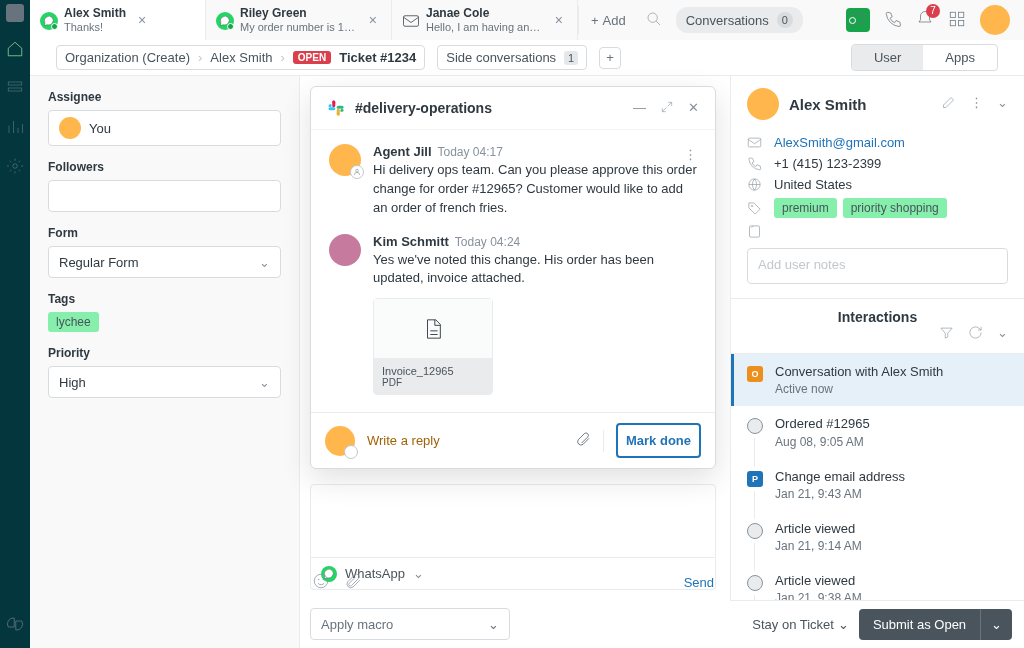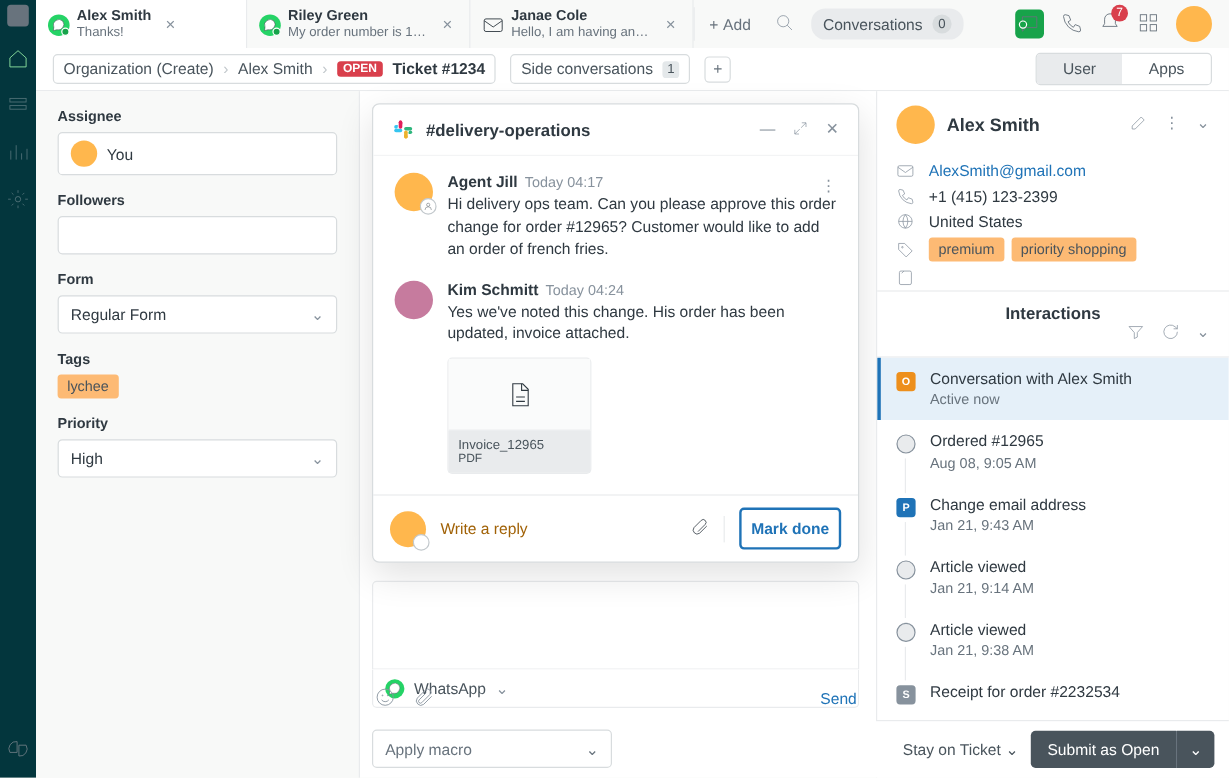--- a/index.html
+++ b/index.html
@@ -32,38 +32,38 @@
 .tr-icons { display:flex;align-items:center;gap:14px;margin-left:auto;padding:0 14px;color:#68737d;}
 .tr-icons svg{width:18px;height:18px;}
 .bell{position:relative;}
 .bell .nbadge{position:absolute;top:-6px;right:-6px;background:#d93f4c;color:#fff;border-radius:8px;font-size:10px;min-width:14px;height:14px;display:flex;align-items:center;justify-content:center;}
 .avatar-sm{width:30px;height:30px;border-radius:50%;background:#ffb74d;}
 .sq-green{background:#17a34a;border-radius:4px;padding:3px;display:flex;}
 .sq-green .dot2{position:absolute;background:#16a34a;width:7px;height:7px;border-radius:50%;border:1.5px solid #fff;bottom:8px;}
 .sq-green{position:relative;}
 
 
-.crumb { position:absolute; left:30px; right:0; top:40px; height:36px; background:#fff; border-bottom:1px solid #e9ebed;display:flex;align-items:center;padding:0 14px;gap:12px;}
+.crumb { position:absolute; left:30px; right:0; top:40px; height:36px; background:#fff; border-bottom:1px solid #e9ebed;display:flex;align-items:center;padding:0 26px;gap:12px;}
 .crumb-box{border:1px solid #d8dcde;border-radius:4px;padding:4px 8px;display:flex;align-items:center;gap:8px;font-size:13px;color:#49545c;}
 .openb{background:#d93f4c;color:#fff;font-size:10px;font-weight:700;padding:1px 5px;border-radius:3px;}
 .tickno{font-weight:600;color:#2f3941;}
 .badge1{background:#e4e8ea;border-radius:3px;font-size:11px;min-width:14px;height:14px;display:inline-flex;align-items:center;justify-content:center;}
 .plus{border:1px solid #d8dcde;width:22px;height:22px;border-radius:4px;display:flex;align-items:center;justify-content:center;color:#68737d;}
 .segseg{margin-left:auto;display:flex;border:1px solid #d8dcde;border-radius:4px;overflow:hidden;}
 .segseg div{padding:5px 22px;font-size:13px;color:#49545c;}
 .segseg .act{background:#e9ebed;}
 
 
 .col-left { position:absolute; left:30px; top:76px; width:270px; bottom:0; background:#f8f9f8; border-right:1px solid #e9ebed; padding:14px 18px; overflow:hidden;}
 .lbl{font-size:12px;font-weight:600;color:#2f3941;margin-bottom:6px;margin-top:14px;}
 .lbl:first-child{margin-top:0;}
 .input{background:#fff;border:1px solid #d8dcde;border-radius:4px;padding:6px 10px;font-size:13px;color:#2f3941;display:flex;align-items:center;gap:8px;min-height:32px;}
 .input .caret{margin-left:auto;color:#87929d;}
 .miniav{width:22px;height:22px;border-radius:50%;background:#ffb74d;}
-.tagchip{display:inline-block;background:#fdba74;border-radius:3px;padding:3px 8px;font-size:12px;color:#49545c;}
+.tagchip{display:inline-block;background:#86efac;border-radius:3px;padding:3px 8px;font-size:12px;color:#49545c;}
 
 .col-mid { position:absolute; left:300px; top:76px; right:294px; bottom:0; background:#fff; }
 .popup{position:absolute;left:10px;top:10px;right:14px;height:383px;background:#fff;border:1px solid #d8dcde;border-radius:6px;box-shadow:0 10px 30px rgba(0,0,0,.12);display:flex;flex-direction:column;}
 .pop-head{display:flex;align-items:center;gap:10px;padding:12px 16px;border-bottom:1px solid #f3f4f5;}
 .slk{width:18px;height:18px;}
 .pop-head .ttl{font-weight:600;font-size:14px;}
 .pop-head .actions{margin-left:auto;display:flex;gap:14px;color:#87929d;}
 .pop-body{flex:1;overflow:auto;padding:14px 18px;}
 .msg{display:flex;gap:12px;margin-bottom:16px;}
 .msg .av{width:32px;height:32px;border-radius:50%;flex:none;position:relative;}
@@ -408,20 +408,21 @@
         <span class="tagchip">premium</span>
         <span class="tagchip">priority shopping</span>
       </div>
     </div>
   <div class="urow">
       <svg viewBox="0 0 24 24">
         <rect x="4" y="3" width="16" height="18" rx="2"></rect>
         <path d="M10 3l-3 3"></path>
       </svg>
     </div>
+  <div class="notes"><span>Add user notes</span></div>
 
   <div class="sec-h">
     <div class="st">Interactions</div>
     <div class="ric">
       <span><svg viewBox="0 0 24 24" width="15" height="15">
             <path d="M3 5h18l-7 8v6l-4 2v-8z"></path>
           </svg></span>
       <span><svg viewBox="0 0 24 24" width="15" height="15">
             <path d="M21 12a9 9 0 11-3-6.7L21 8"></path>
             <path d="M21 3v5h-5"></path>

